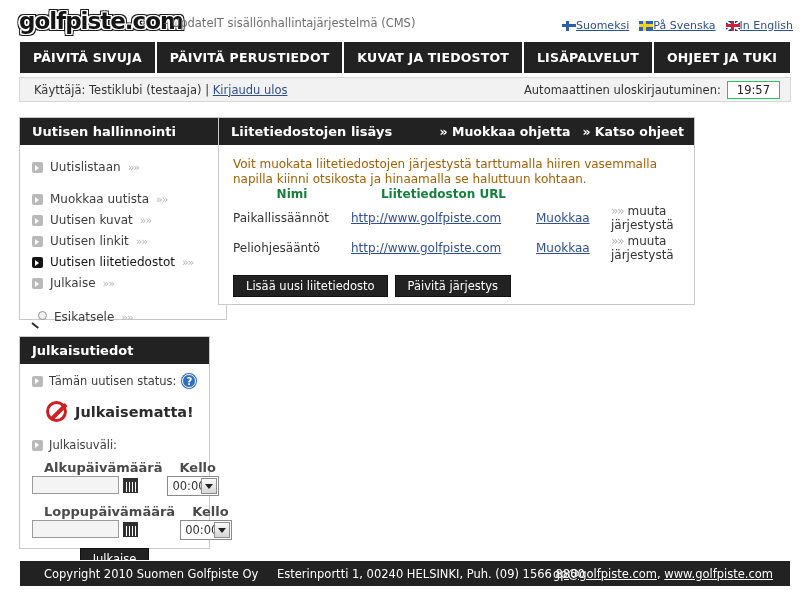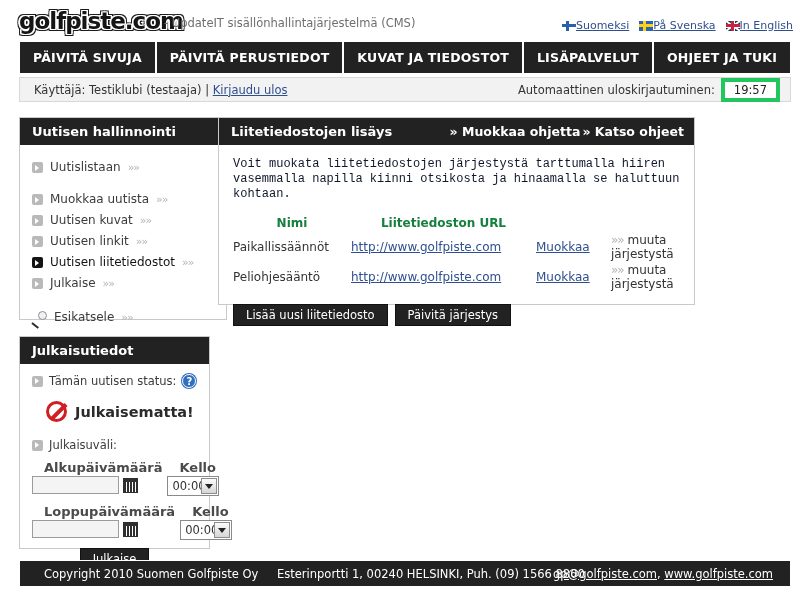--- a/index.html
+++ b/index.html
@@ -103,42 +103,42 @@
     display: flex; align-items: center;
     font-size: 11.5px; color: #333;
   }
   .userbar .left { position: absolute; left: 14px; }
   .userbar .left a { color: #2f4f8f; text-decoration: underline; }
   .userbar .right {
     position: absolute; right: 10px;
     display: flex; align-items: center; gap: 6px;
   }
   .timerbox {
-    border: 4px solid #22c55e; background: #fff;
+    border: 1px solid #22c55e; background: #fff;
     padding: 1px 9px; font-size: 11.5px; color: #222;
   }
 
   
   .panel {
     position: absolute;
     background: #ffffff;
     border: 1px solid #c9c9c9;
   }
   .panel-head {
     background: #222222;
     color: #ffffff;
     height: 27px;
     display: flex; align-items: center;
     padding: 0 12px;
     font-weight: bold; font-size: 13px;
     position: relative;
   }
   .panel-head .head-links {
     position: absolute; right: 10px;
-    display: flex; gap: 2px;
+    display: flex; gap: 12px;
     font-size: 12.5px; font-weight: bold;
   }
   .panel-head .head-links a { color: #ffffff; text-decoration: none; }
   .panel-body { padding: 12px 14px; }
 
   
   #sidebar-nav { left: 19px; top: 117px; width: 208px; height: 203px; }
   .side-list { padding: 14px 0 0 12px; }
   .side-item {
     display: flex; align-items: center; gap: 7px;
@@ -242,23 +242,22 @@
   .dark-btn {
     background: #222222; color: #ffffff;
     border: 1px solid #111; font-size: 11.5px;
     padding: 3px 12px; cursor: pointer;
     font-family: "DejaVu Sans", "Liberation Sans", sans-serif;
   }
 
   
   #main-panel { left: 218px; top: 117px; width: 477px; height: 188px; }
   .intro {
-    font-size: 12px; color: #0f172a; line-height: 15px;
-    margin-bottom: 14px;
-    font-family: Liberation Mono, monospace;
+    font-size: 12px; color: #a16207; line-height: 15px;
+    margin-bottom: 0;
   }
   .sec-title { font-weight: bold; font-size: 15px; color: #1d1d1d; margin-bottom: 9px; }
   table.files { border-collapse: collapse; width: 100%; }
   table.files th {
     text-align: center; font-size: 12px; font-weight: bold; color: #15803d;
     padding: 0 0 2px 0;
   }
   table.files td { font-size: 12px; color: #333; padding: 1px 0; }
   table.files a { color: #2f4f8f; text-decoration: underline; }
   .col-name { width: 118px; }

